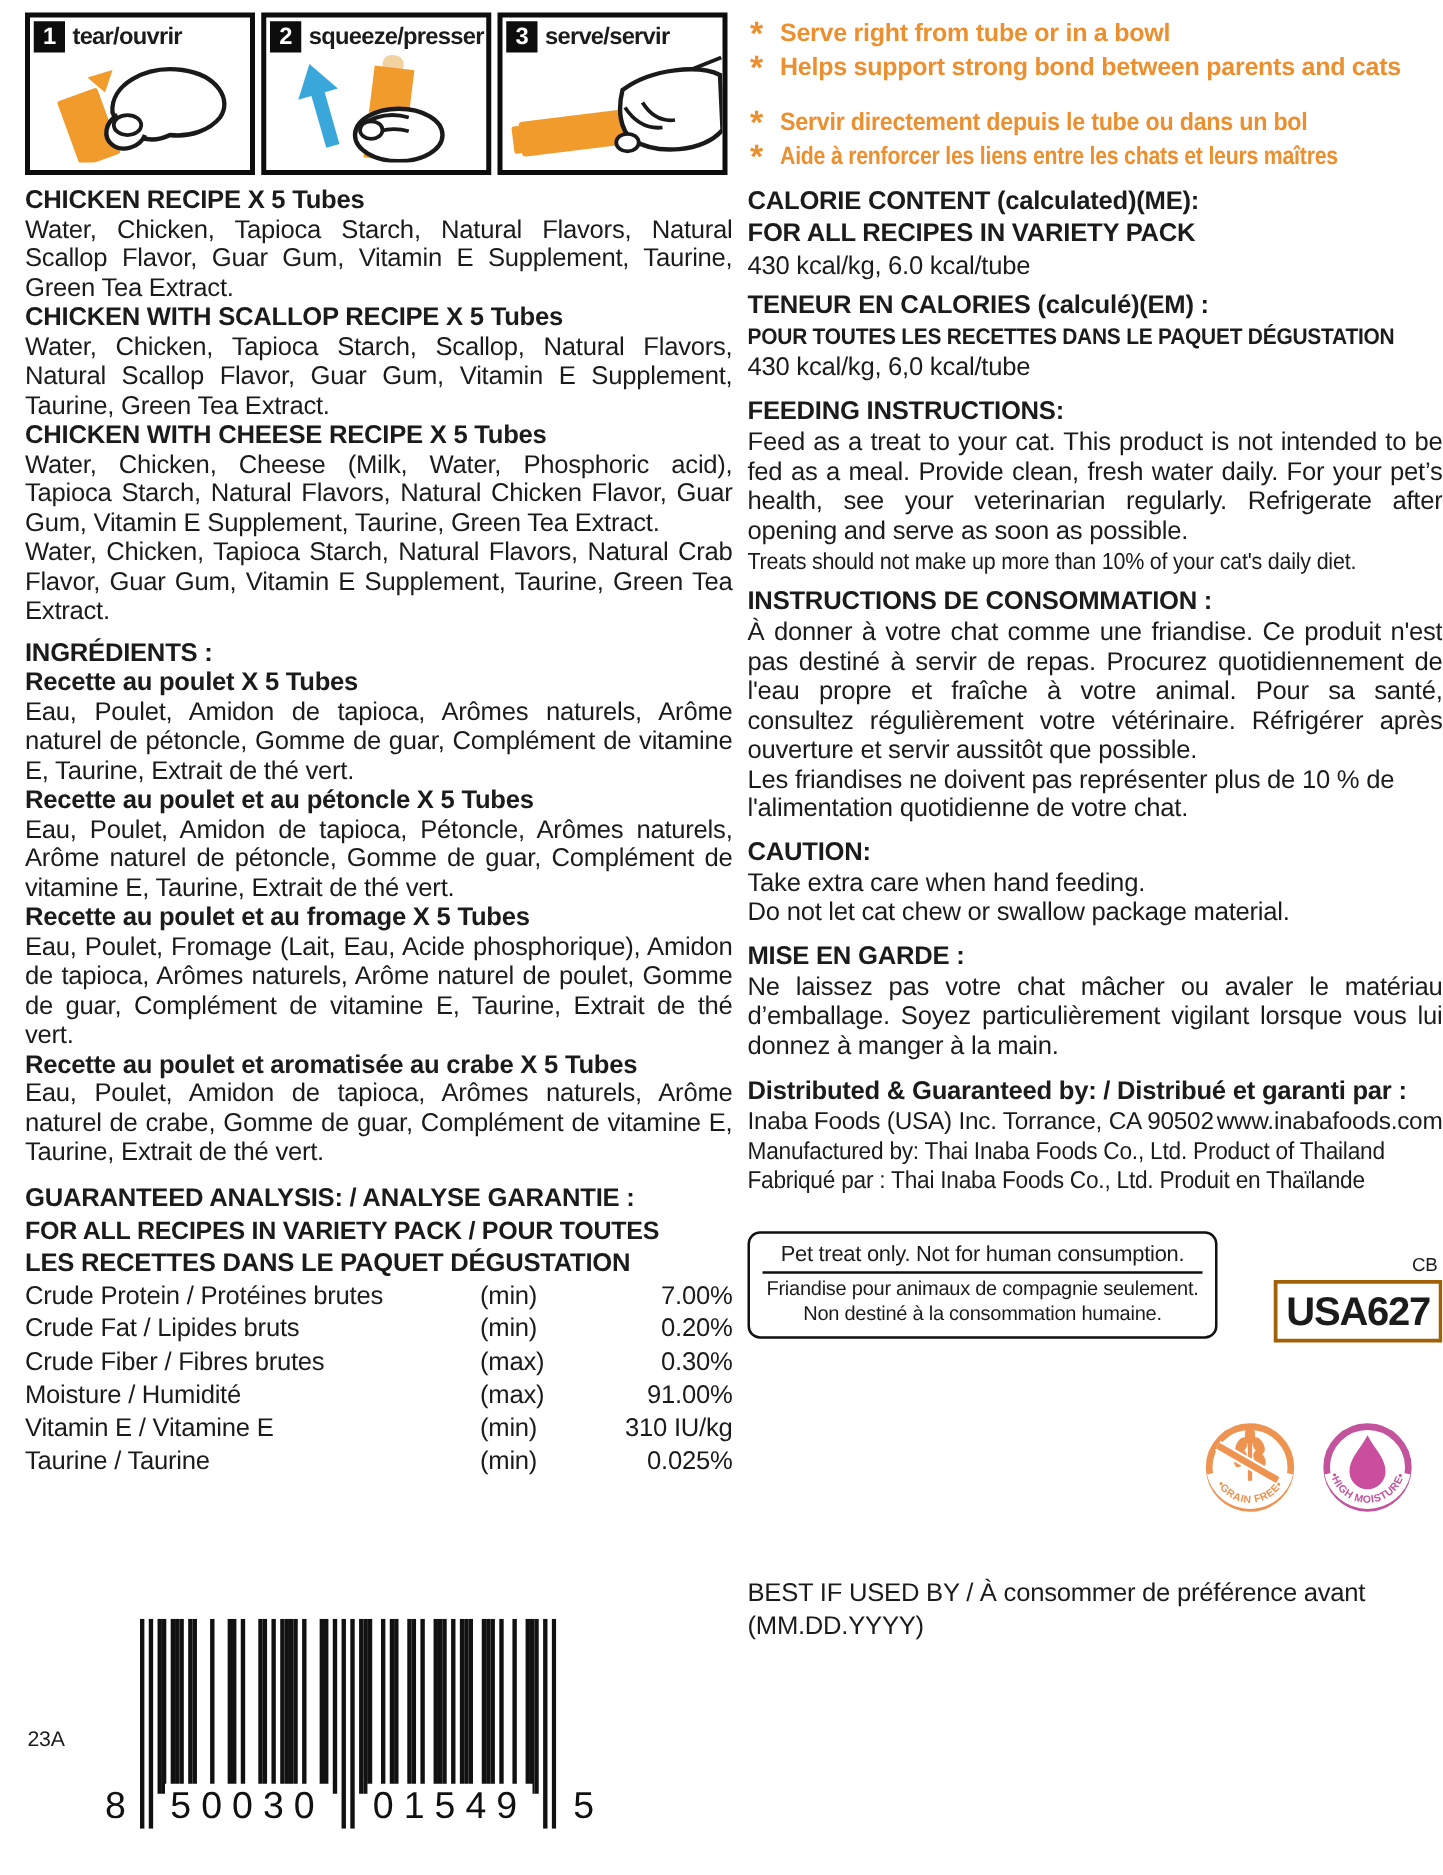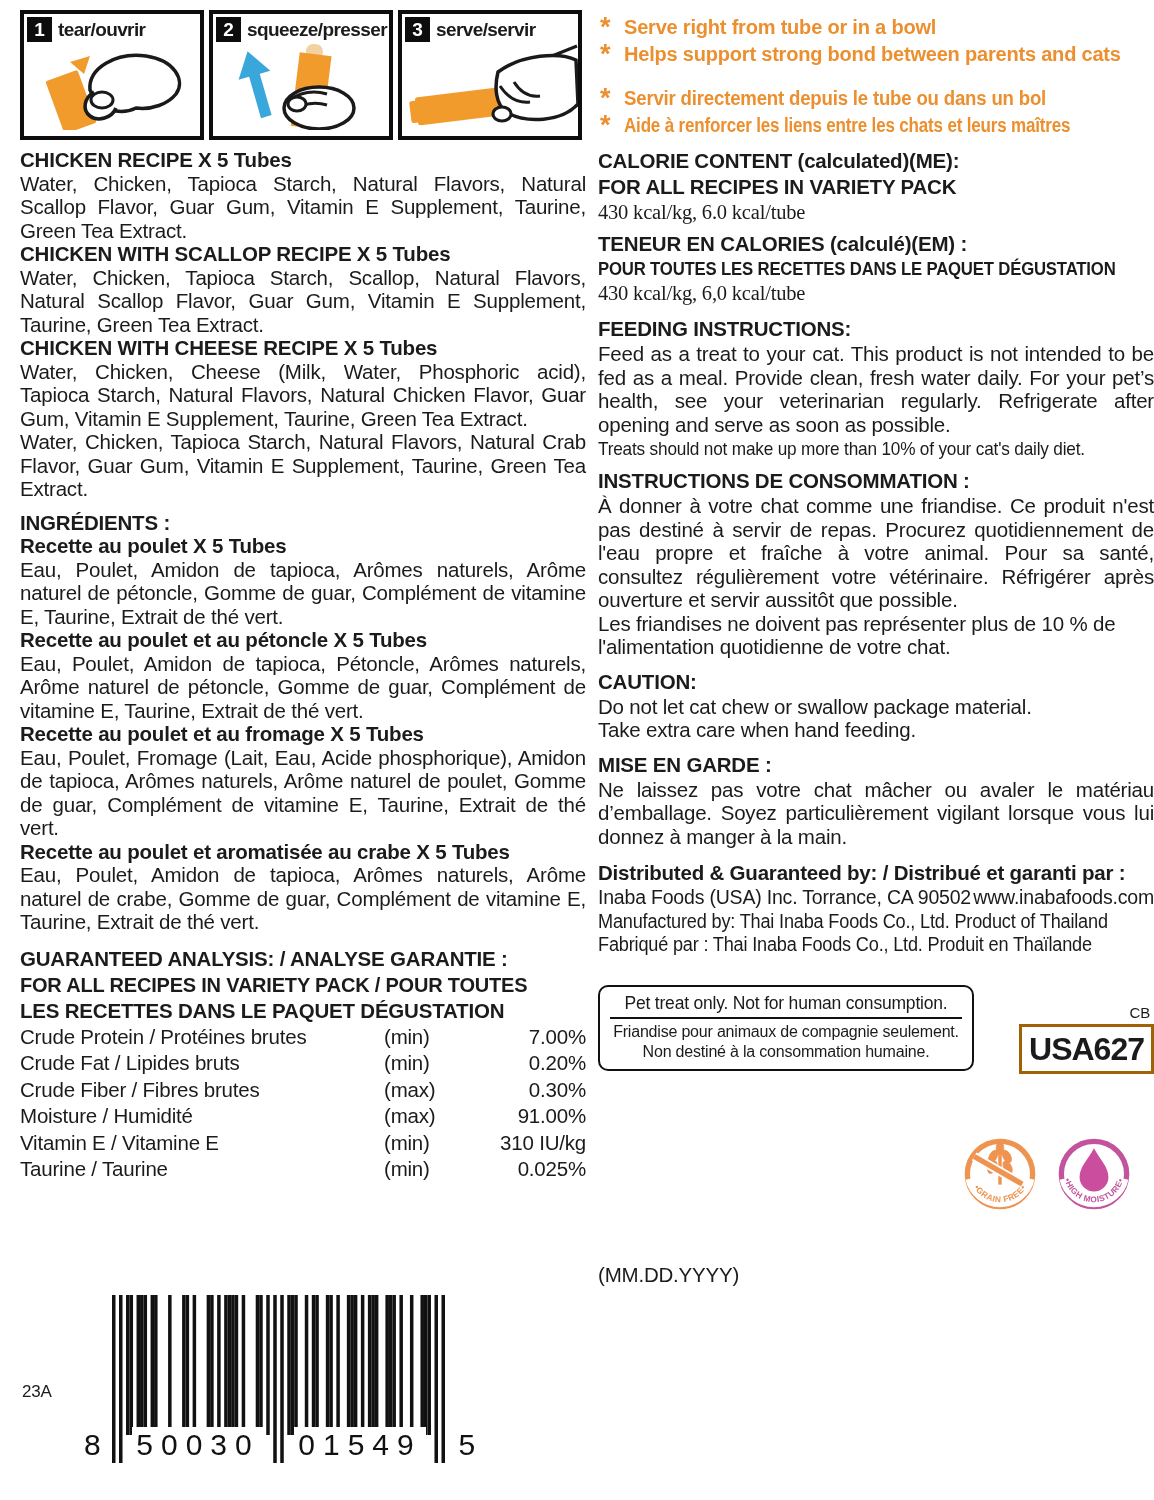--- a/index.html
+++ b/index.html
@@ -29,21 +29,21 @@
   .mt10{margin-top:10px;} .mt12{margin-top:12px;} .mt6{margin-top:6px;}
   .ga-h2{font-weight:bold;font-size:20px;white-space:nowrap;line-height:26px;}
   .ga-h1{font-weight:bold;font-size:20.5px;white-space:nowrap;line-height:26px;}
   .garow{display:grid;grid-template-columns:1fr 86px 122px;line-height:26.5px;}
   .gam{text-align:left;padding-left:6px;}
   .gav{text-align:right;}
   
   .rightcol{position:absolute;left:598px;top:148px;width:556px;font-size:20.5px;line-height:23.5px;}
   .rt{font-weight:bold;line-height:26px;white-space:nowrap;}
   .rt18{font-weight:bold;font-size:18px;line-height:24px;white-space:nowrap;}
-  .val{line-height:25px;font-family:Liberation Serif, serif;}
+  .val{line-height:25px;}
   .note{font-size:18.5px;line-height:26px;white-space:nowrap;}
   .distl{font-size:19.5px;line-height:23.5px;white-space:nowrap;}
   .dflex{display:flex;justify-content:space-between;font-size:19.5px;line-height:23.5px;}
   .boxrow{display:flex;align-items:flex-start;margin-top:28px;}
   .ptbox{width:376px;border:2.5px solid #111;border-radius:10px;padding:4px 8px 6px 8px;
          text-align:center;box-sizing:border-box;}
   .ptl1{font-size:17.5px;line-height:24px;}
   .ptdiv{border-top:2px solid #111;margin:2px 2px 3px 2px;}
   .ptfr{font-size:16px;line-height:20.5px;}
   .usastack{margin-left:auto;display:flex;flex-direction:column;align-items:flex-end;margin-top:20px;}
@@ -219,22 +219,22 @@
       <div class="rt mt10">FEEDING INSTRUCTIONS:</div>
       <div class="just">Feed as a treat to your cat. This product is not intended to be fed as a meal. Provide clean, fresh water daily. For your pet’s health, see your veterinarian regularly. Refrigerate after opening and serve as soon as possible.</div>
       <div class="note sx93">Treats should not make up more than 10% of your cat's daily diet.</div>
       <div class="rt mt6">INSTRUCTIONS DE CONSOMMATION :</div>
       <div class="just">À donner à votre chat comme une friandise. Ce produit n'est pas destiné à servir de repas. Procurez quotidiennement de l'eau propre et fraîche à votre animal. Pour sa santé, consultez régulièrement votre vétérinaire. Réfrigérer après ouverture et servir aussitôt que possible.</div>
       <div>Les friandises ne doivent pas représenter plus de 10 % de l'alimentation quotidienne de votre chat.</div>
     </div>
 
     <div>
       <div class="rt mt10">CAUTION:</div>
+      <div>Take extra care when hand feeding.</div>
       <div>Do not let cat chew or swallow package material.</div>
-      <div>Take extra care when hand feeding.</div>
       <div class="rt mt10">MISE EN GARDE :</div>
       <div class="just">Ne laissez pas votre chat mâcher ou avaler le matériau d’emballage. Soyez particulièrement vigilant lorsque vous lui donnez à manger à la main.</div>
     </div>
 
     <div>
       <div class="rt mt12">Distributed &amp; Guaranteed by: / Distribué et garanti par :</div>
       <div class="dflex">
         <span>Inaba Foods (USA) Inc. Torrance, CA 90502</span>
         <span>www.inabafoods.com</span>
       </div>
@@ -282,20 +282,21 @@
       <path d="M50,16 C57,30 69,40 69,54 a19,19 0 1 1 -38,0 C31,40 43,30 50,16 Z" fill="#CB4D9E"></path>
       <path id="hmArc" d="M 11,56 A 40,40 0 0 0 89,56" fill="none"></path>
       <path d="M 11,56 A 40,40 0 0 0 89,56" fill="none" stroke="#ffffff" stroke-width="13"></path>
       <text class="arct" fill="#C2539C">
         <textPath href="#hmArc" startOffset="50%" text-anchor="middle">•HIGH MOISTURE•</textPath>
       </text>
     </svg>
   </div>
 
   <div class="bestby">
+    <div>BEST IF USED BY / À consommer de préférence avant</div>
     <div>(MM.DD.YYYY)</div>
   </div>
 
   <div class="barcode">
     <svg class="bcsvg" preserveAspectRatio="none" viewBox="0 0 332.5 168">
         <rect x="0" y="0" width="3.5" height="168" fill="#111"></rect>
         <rect x="7" y="0" width="3.5" height="168" fill="#111"></rect>
         <rect x="14" y="0" width="3.5" height="140" fill="#111"></rect>
         <rect x="17.5" y="0" width="3.5" height="140" fill="#111"></rect>
         <rect x="24.5" y="0" width="3.5" height="140" fill="#111"></rect>

